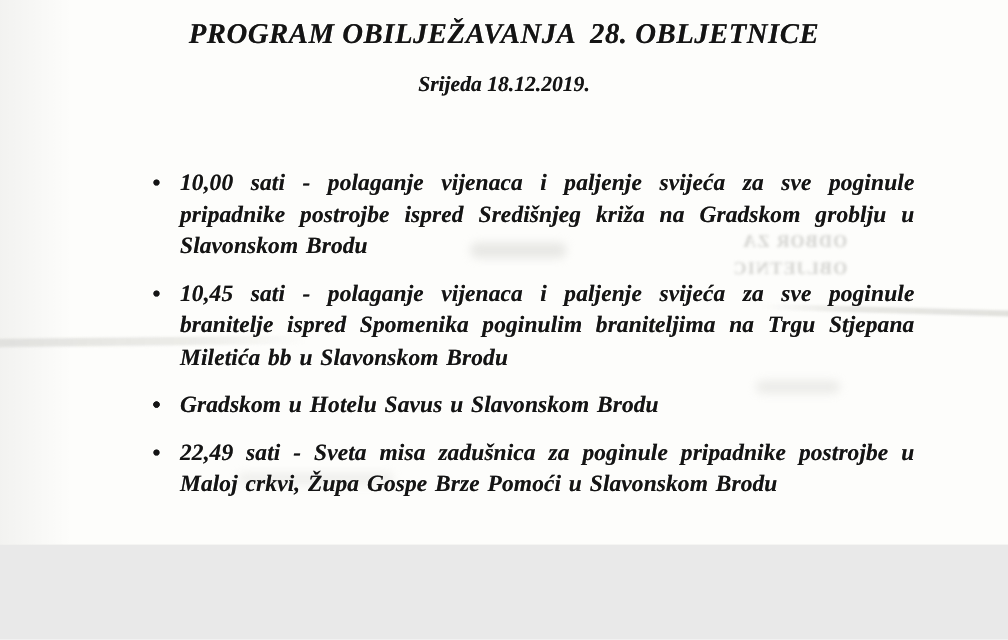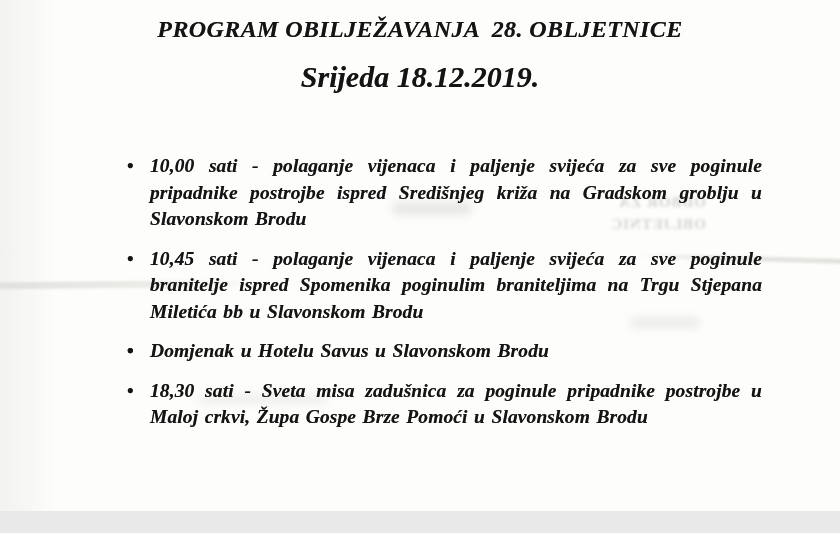--- a/index.html
+++ b/index.html
@@ -3,21 +3,21 @@
 <meta charset="utf-8">
 <style>
   html, body {
     margin: 0;
     padding: 0;
     background: #e9e9e9;
   }
   .page {
     position: relative;
     width: 840px;
-    height: 511px;
+    height: 454px;
     margin: 0 auto;
     background: #fdfdfb;
     overflow: hidden;
     font-family: "Liberation Serif", "DejaVu Serif", serif;
     color: #141414;
   }
   
   .page::before {
     content: "";
     position: absolute;
@@ -33,21 +33,21 @@
     font-size: 24px;
     font-weight: bold;
     font-style: italic;
     letter-spacing: 0.4px;
     white-space: pre;
     text-shadow: 0 0 0.5px rgba(0,0,0,0.6);
   }
   .doc-date {
     margin: 17px 40px 0 40px;
     text-align: center;
-    font-size: 30px;
+    font-size: 18px;
     font-weight: bold;
     font-style: italic;
     text-shadow: 0 0 0.5px rgba(0,0,0,0.55);
   }
 
   .program-list {
     list-style: none;
     margin: 59px 0 0 0;
     padding: 0 78px 0 150px;
     position: relative;
@@ -141,25 +141,25 @@
     </li>
     <li class="program-item">
       <span class="bullet-marker">•</span>
       <span>10,45 sati - polaganje vijenaca i paljenje svijeća za sve poginule branitelje ispred Spomenika poginulim braniteljima na Trgu Stjepana Miletića bb u Slavonskom Brodu</span>
     </li>
     <li class="program-item">
       <span class="bullet-marker">•</span>
     </li>
     <li class="program-item">
       <span class="bullet-marker">•</span>
-      <span>Domjenak u Hotelu Savus u Slavonskom Brodu</span>
+      <span>Gradskom u Hotelu Savus u Slavonskom Brodu</span>
     </li>
     <li class="program-item">
       <span class="bullet-marker">•</span>
-      <span>18,30 sati - Sveta misa zadušnica za poginule pripadnike postrojbe u Maloj crkvi, Župa Gospe Brze Pomoći u Slavonskom Brodu</span>
+      <span>22,49 sati - Sveta misa zadušnica za poginule pripadnike postrojbe u Maloj crkvi, Župa Gospe Brze Pomoći u Slavonskom Brodu</span>
     </li>
   </ul>
 
   <div class="ghost-text gt1">ODBOR ZA</div>
   <div class="ghost-text gt2">OBLJETNIC</div>
 
   <div class="ghost-smudge gs1"></div>
   <div class="ghost-smudge gs2"></div>
   <div class="ghost-smudge gs3"></div>
 

